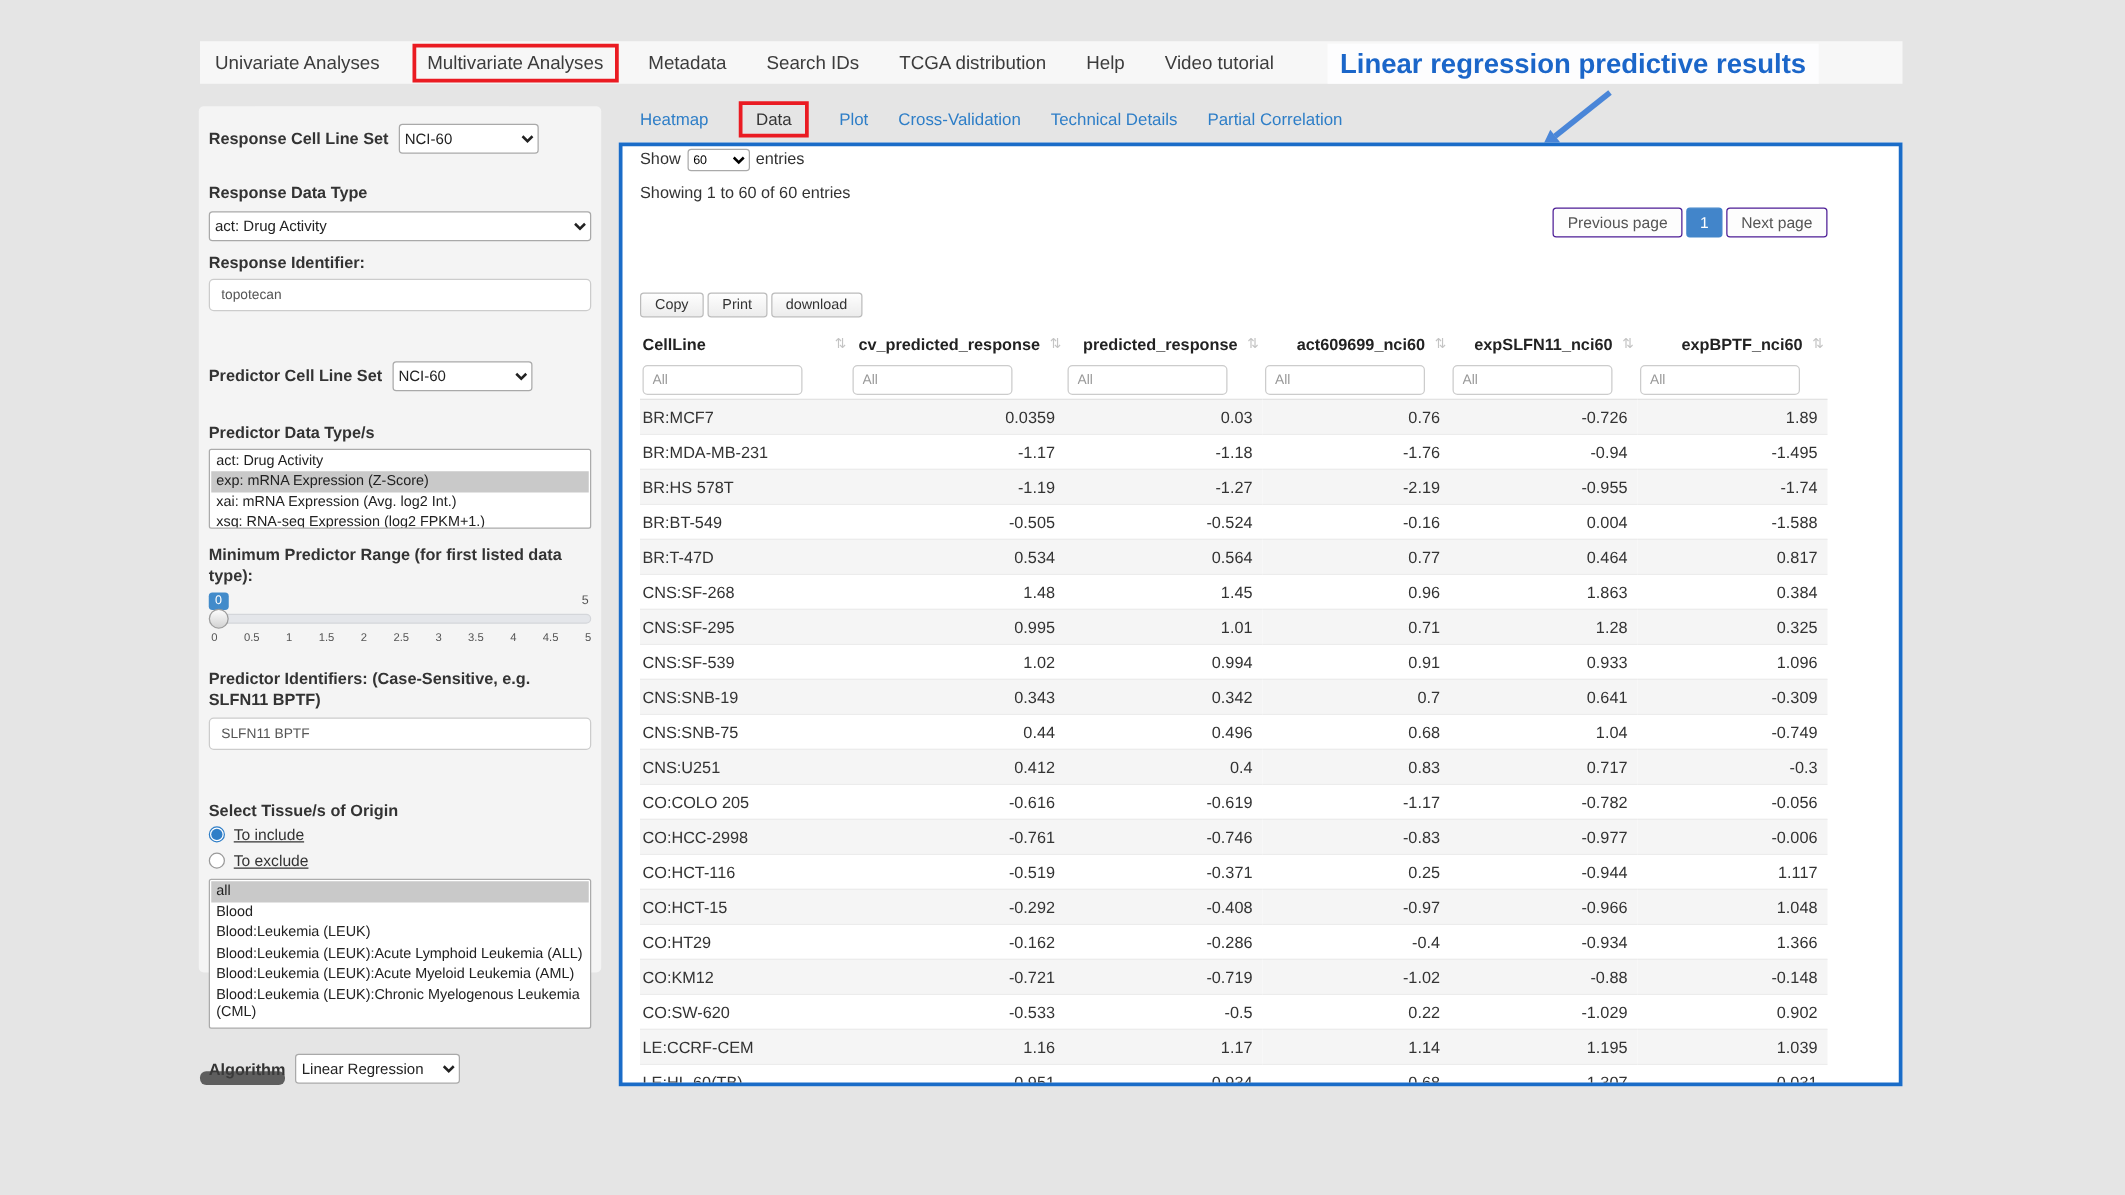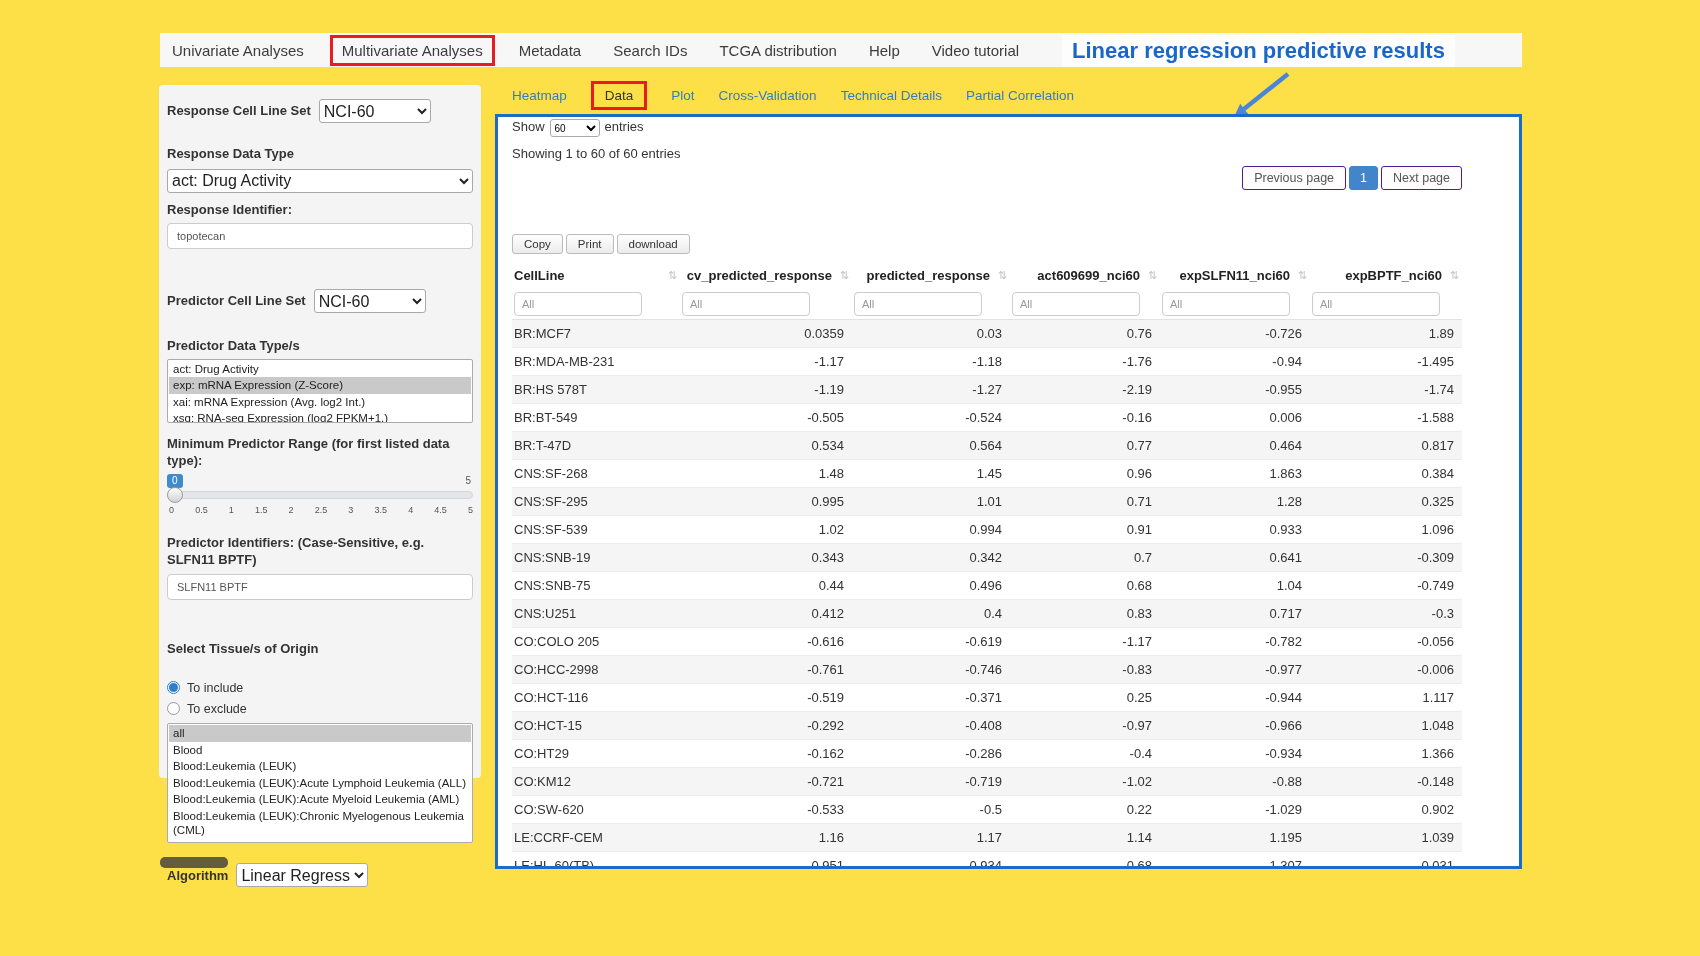--- a/index.html
+++ b/index.html
@@ -1,34 +1,34 @@
 <!DOCTYPE html>
 <html><head>
 <meta charset="utf-8">
 <style>
   * { box-sizing: border-box; margin: 0; padding: 0; }
   html, body { background: #fff; font-family: "Liberation Sans", "DejaVu Sans", sans-serif; }
-  .stage { position: relative; width: 1700px; height: 956px; overflow: hidden; background: #fde047; }
+  .stage { position: relative; width: 1700px; height: 956px; overflow: hidden; background: #e5e5e5; }
 
   
   .top-nav { position: absolute; left: 160px; top: 33px; width: 1362px; height: 34px;
              background: #f7f7f7; display: flex; align-items: center; padding-left: 12px; }
   .nav-item { font-size: 15px; color: #3c3c3c; margin-right: 32px; white-space: nowrap; cursor: pointer; }
   .nav-item.active { border: 3px solid #ea1b22; padding: 4px 9px; margin-left: -6px; margin-right: 24px; }
 
   .annotation { position: absolute; left: 1062px; top: 35px; font-size: 22px; font-weight: bold;
                 color: #1b66c9; background: #fdfdfe; padding: 3px 10px; white-space: nowrap; }
   .arrow-svg { position: absolute; left: 1222px; top: 70px; }
 
   
   .sidebar { position: absolute; left: 159px; top: 85px; width: 322px; height: 693px;
              background: #f4f4f4; border-radius: 4px; padding: 14px 8px 10px 8px; color: #333; }
   .side-label { font-size: 13px; font-weight: bold; color: #333; line-height: 1.35; }
   .side-row { display: flex; align-items: center; gap: 8px; }
-  .side-select { border: 1px solid #a9a9a9; border-radius: 3px; background: #fff; font-size: 16px;
+  .side-select { border: 1px solid #a9a9a9; border-radius: 3px; background: #fff; font-size: 12px;
                  height: 24px; color: #222; font-family: "Liberation Sans", "DejaVu Sans", sans-serif; }
   .side-select.inline { width: 112px; }
   .side-select.full { width: 100%; margin-top: 6px; }
   .side-select.algorithm { width: 132px; }
   .side-input { width: 100%; height: 26px; border: 1px solid #ccc; border-radius: 4px; background: #fff;
                 font-size: 11px; color: #555; padding: 0 9px; margin-top: 5px;
                 font-family: "Liberation Sans", "DejaVu Sans", sans-serif; }
   .mt8  { margin-top: 8px; }  .mt12 { margin-top: 12px; } .mt14 { margin-top: 14px; }
   .mt16 { margin-top: 16px; } .mt20 { margin-top: 20px; } .mt22 { margin-top: 22px; }
   .mt24 { margin-top: 24px; } .mt30 { margin-top: 40px; }
@@ -45,21 +45,21 @@
   .slider-badge { position: absolute; left: 0; top: 0; background: #428bca; color: #fff; font-size: 10px;
                   padding: 1px 5px; border-radius: 3px; line-height: 1.2; }
   .slider-max { position: absolute; right: 2px; top: 1px; font-size: 10px; color: #555; }
   .slider-track { position: absolute; left: 0; right: 0; top: 17px; height: 8px; background: #e4e6ea;
                   border: 1px solid #d4d6da; border-radius: 4px; }
   .slider-handle { position: absolute; left: 0px; top: 13px; width: 16px; height: 16px; border-radius: 50%;
                    background: linear-gradient(#fdfdfd, #d2d2d2); border: 1px solid #9d9d9d; cursor: pointer; }
   .slider-ticks { position: absolute; left: 2px; right: 0; top: 31px; display: flex; justify-content: space-between; }
   .slider-ticks .tick { font-size: 9px; color: #555; }
 
-  .radio-group { margin-top: 20px; }
+  .radio-group { margin-top: 0; text-decoration: underline; }
   .radio-row { display: flex; align-items: center; height: 21px; font-size: 12.5px; color: #333; cursor: pointer; }
   .radio { display: inline-block; width: 13px; height: 13px; border-radius: 50%; border: 1px solid #9a9a9a;
            background: #fff; margin-right: 7px; flex: 0 0 13px; }
   .radio.checked { border-color: #2f7ec7; }
   .radio.checked::after { content: ""; display: block; width: 9px; height: 9px; margin: 1px; border-radius: 50%;
                           background: #2f7ec7; }
 
   
   .tabs-row { position: absolute; left: 512px; top: 88px; display: flex; align-items: flex-end; gap: 24px; }
   .tab { color: #2e7ec7; font-size: 13.5px; white-space: nowrap; cursor: pointer; }
@@ -292,21 +292,21 @@
               <td class="num">-1.27</td>
               <td class="num">-2.19</td>
               <td class="num">-0.955</td>
               <td class="num">-1.74</td>
             </tr>
             <tr class="even">
               <td class="cellline">BR:BT-549</td>
               <td class="num">-0.505</td>
               <td class="num">-0.524</td>
               <td class="num">-0.16</td>
-              <td class="num">0.006</td>
+              <td class="num">0.004</td>
               <td class="num">-1.588</td>
             </tr>
             <tr class="odd">
               <td class="cellline">BR:T-47D</td>
               <td class="num">0.534</td>
               <td class="num">0.564</td>
               <td class="num">0.77</td>
               <td class="num">0.464</td>
               <td class="num">0.817</td>
             </tr>

